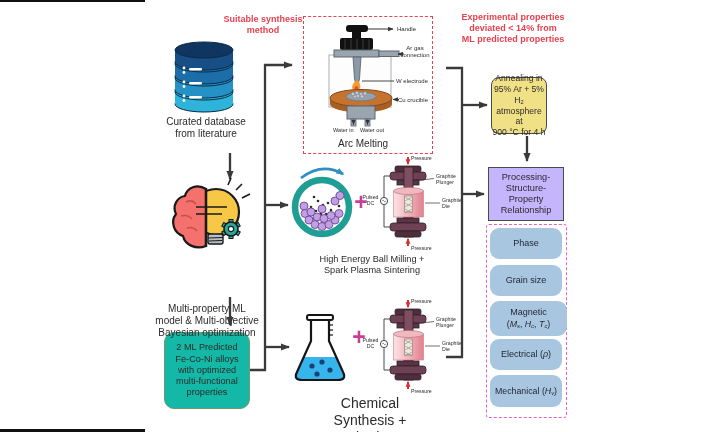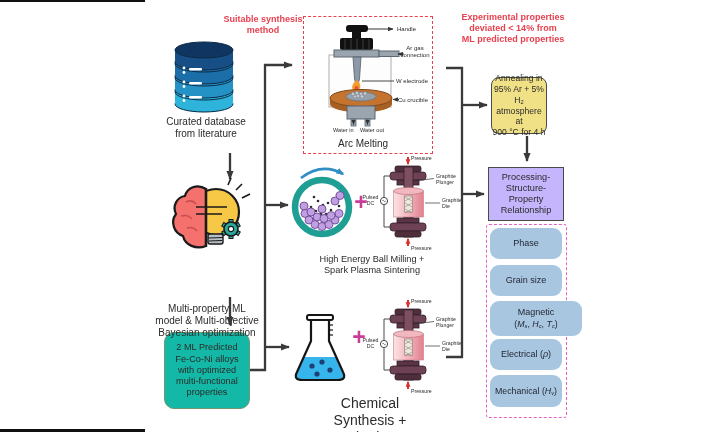--- a/index.html
+++ b/index.html
@@ -66,21 +66,21 @@
     </div>
 
     <div class="abs pink-dash" style="left:486px;top:224px;width:79px;height:192px;"></div>
 
     <div class="abs blue-box" style="left:490px;top:228px;width:72px;height:31px;">
       <div>Phase</div>
     </div>
     <div class="abs blue-box" style="left:490px;top:265px;width:72px;height:31px;">
       <div>Grain size</div>
     </div>
-    <div class="abs blue-box" style="left:490px;top:301px;width:92px;height:35px;">
+    <div class="abs blue-box" style="left:490px;top:301px;width:77px;height:35px;">
       <div>Magnetic</div>
       <div style="font-size:8.8px;"><span>(</span><span class="var">M</span><span class="vsub">s</span><span>, </span><span class="var">H</span><span class="vsub">c</span><span>, </span><span class="var">T</span><span class="vsub">c</span><span>)</span></div>
     </div>
     <div class="abs blue-box" style="left:490px;top:339px;width:72px;height:31px;">
       <div><span>Electrical (</span><span class="var">ρ</span><span>)</span></div>
     </div>
     <div class="abs blue-box" style="left:490px;top:375px;width:72px;height:32px;font-size:8.8px;">
       <div><span>Mechanical (</span><span class="var">H</span><span class="vsub">v</span><span>)</span></div>
     </div>
   </div>

